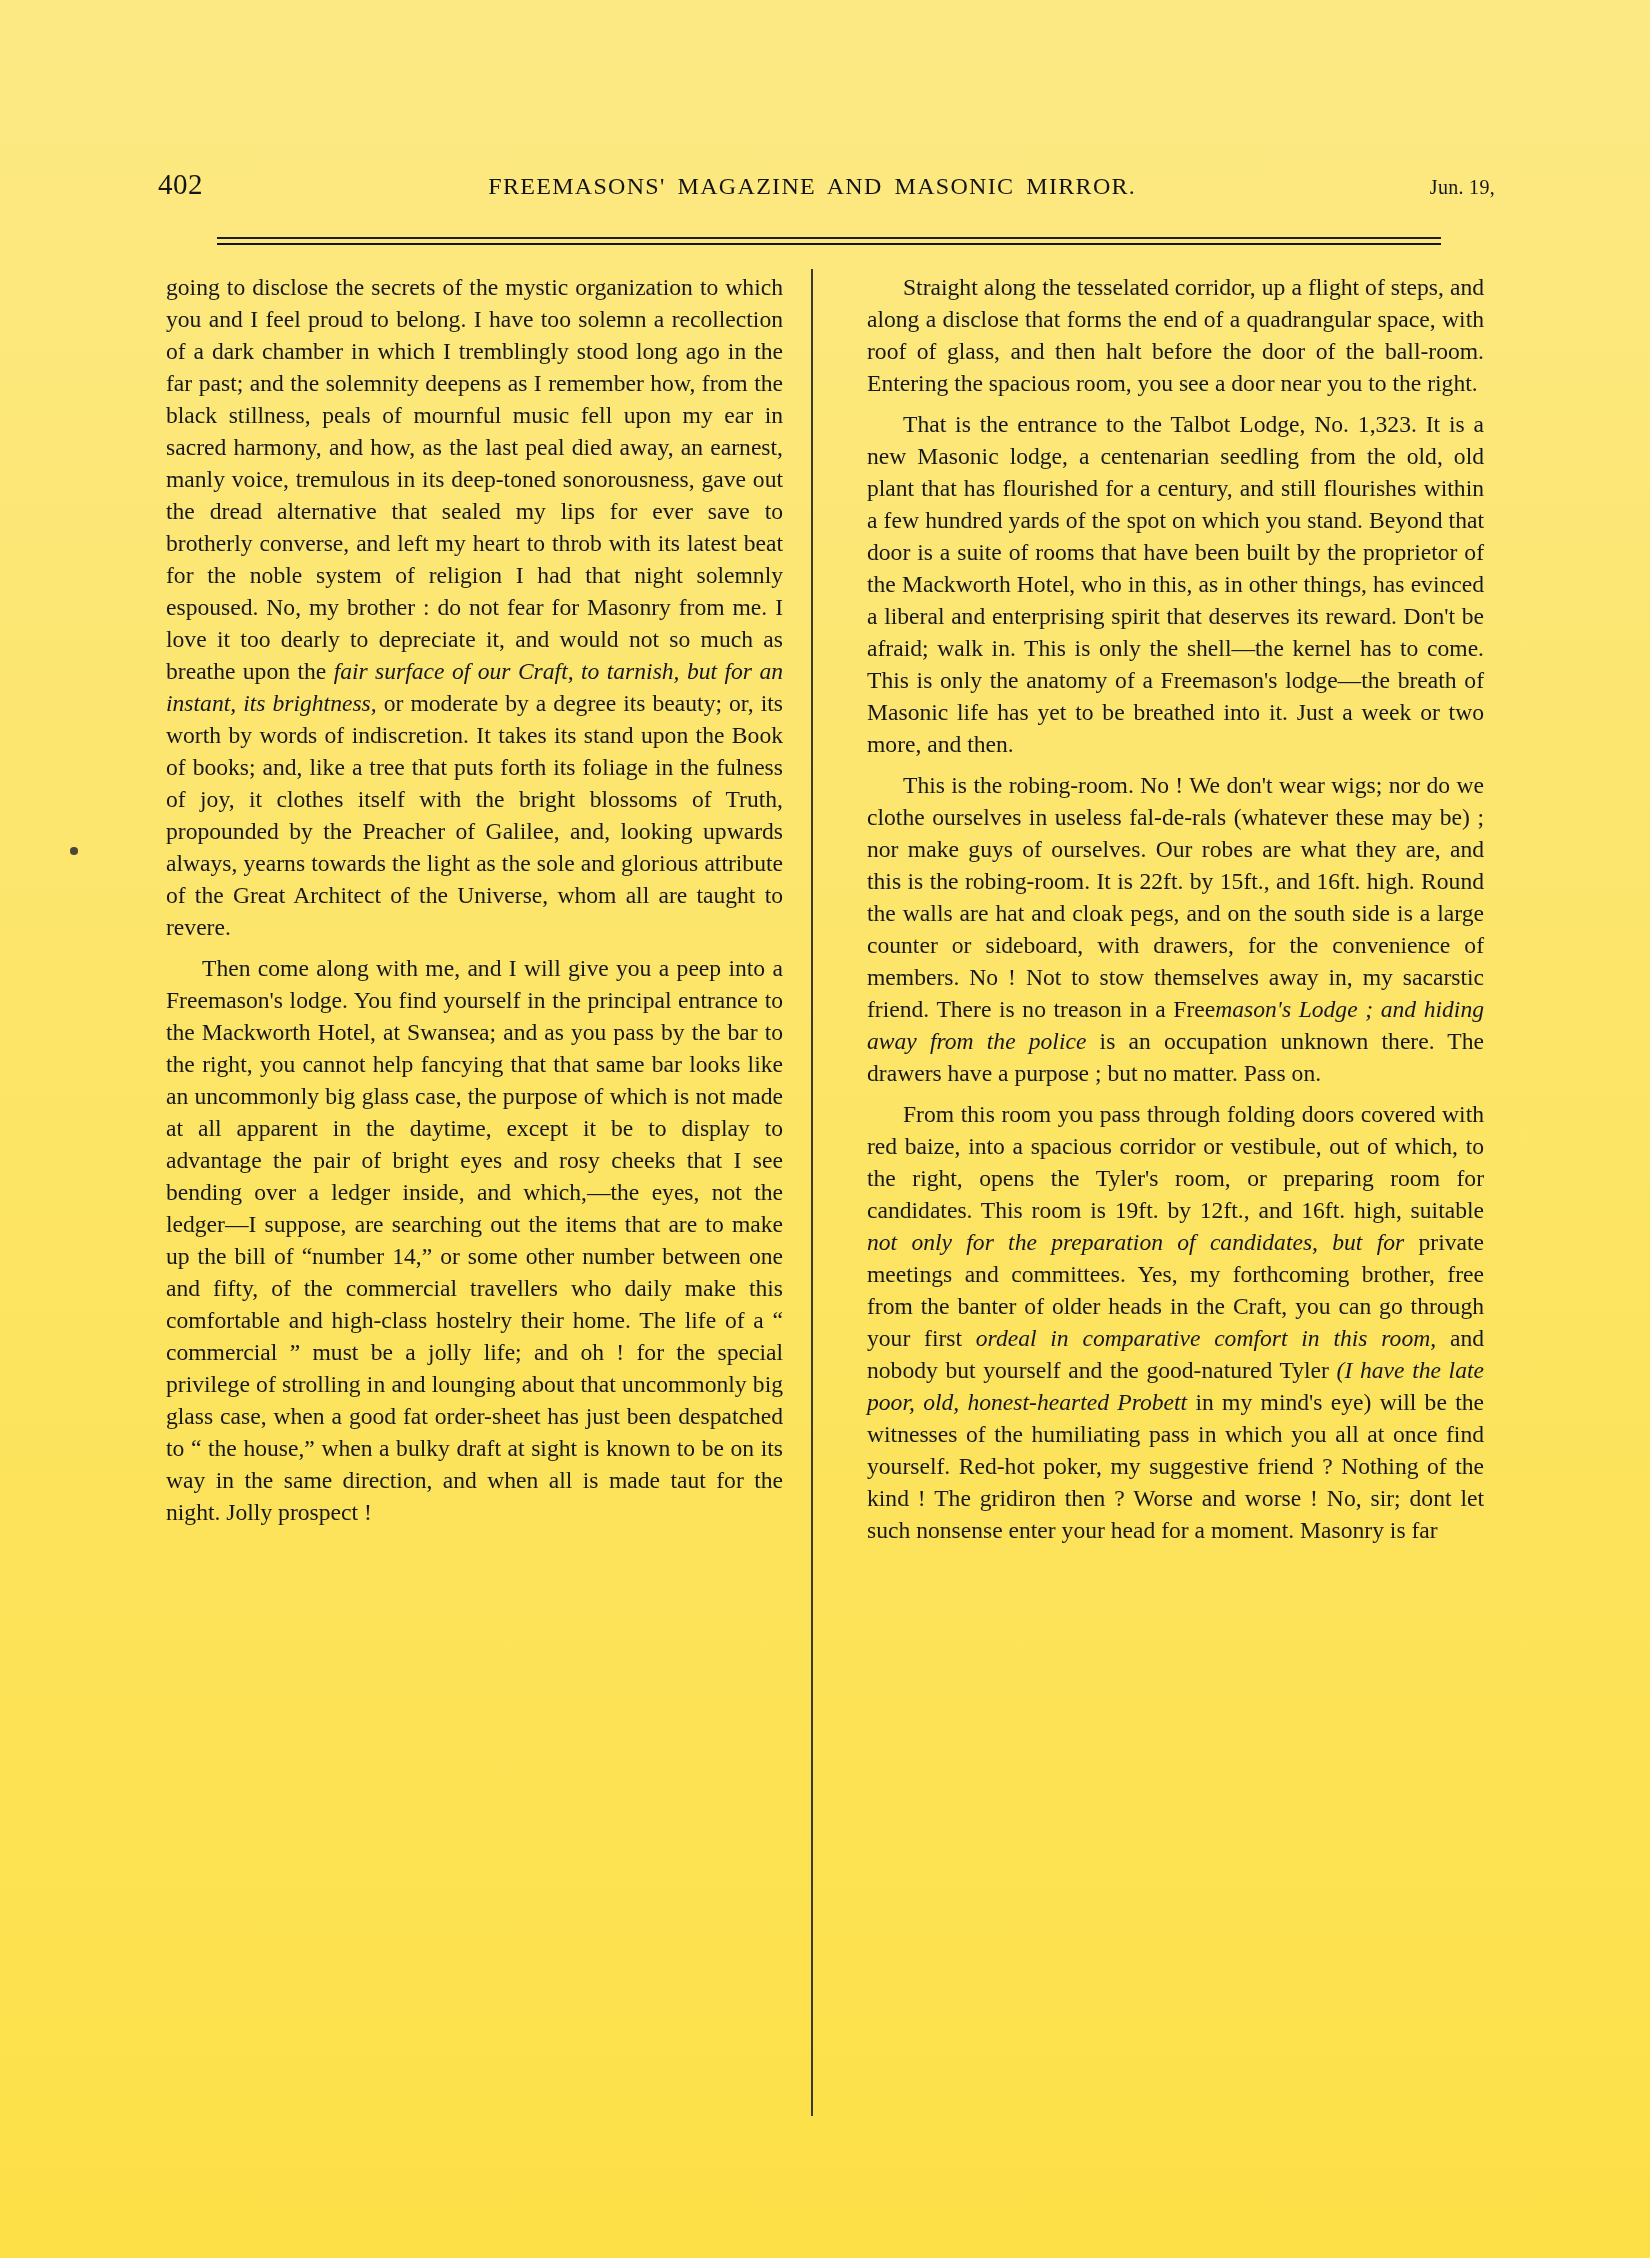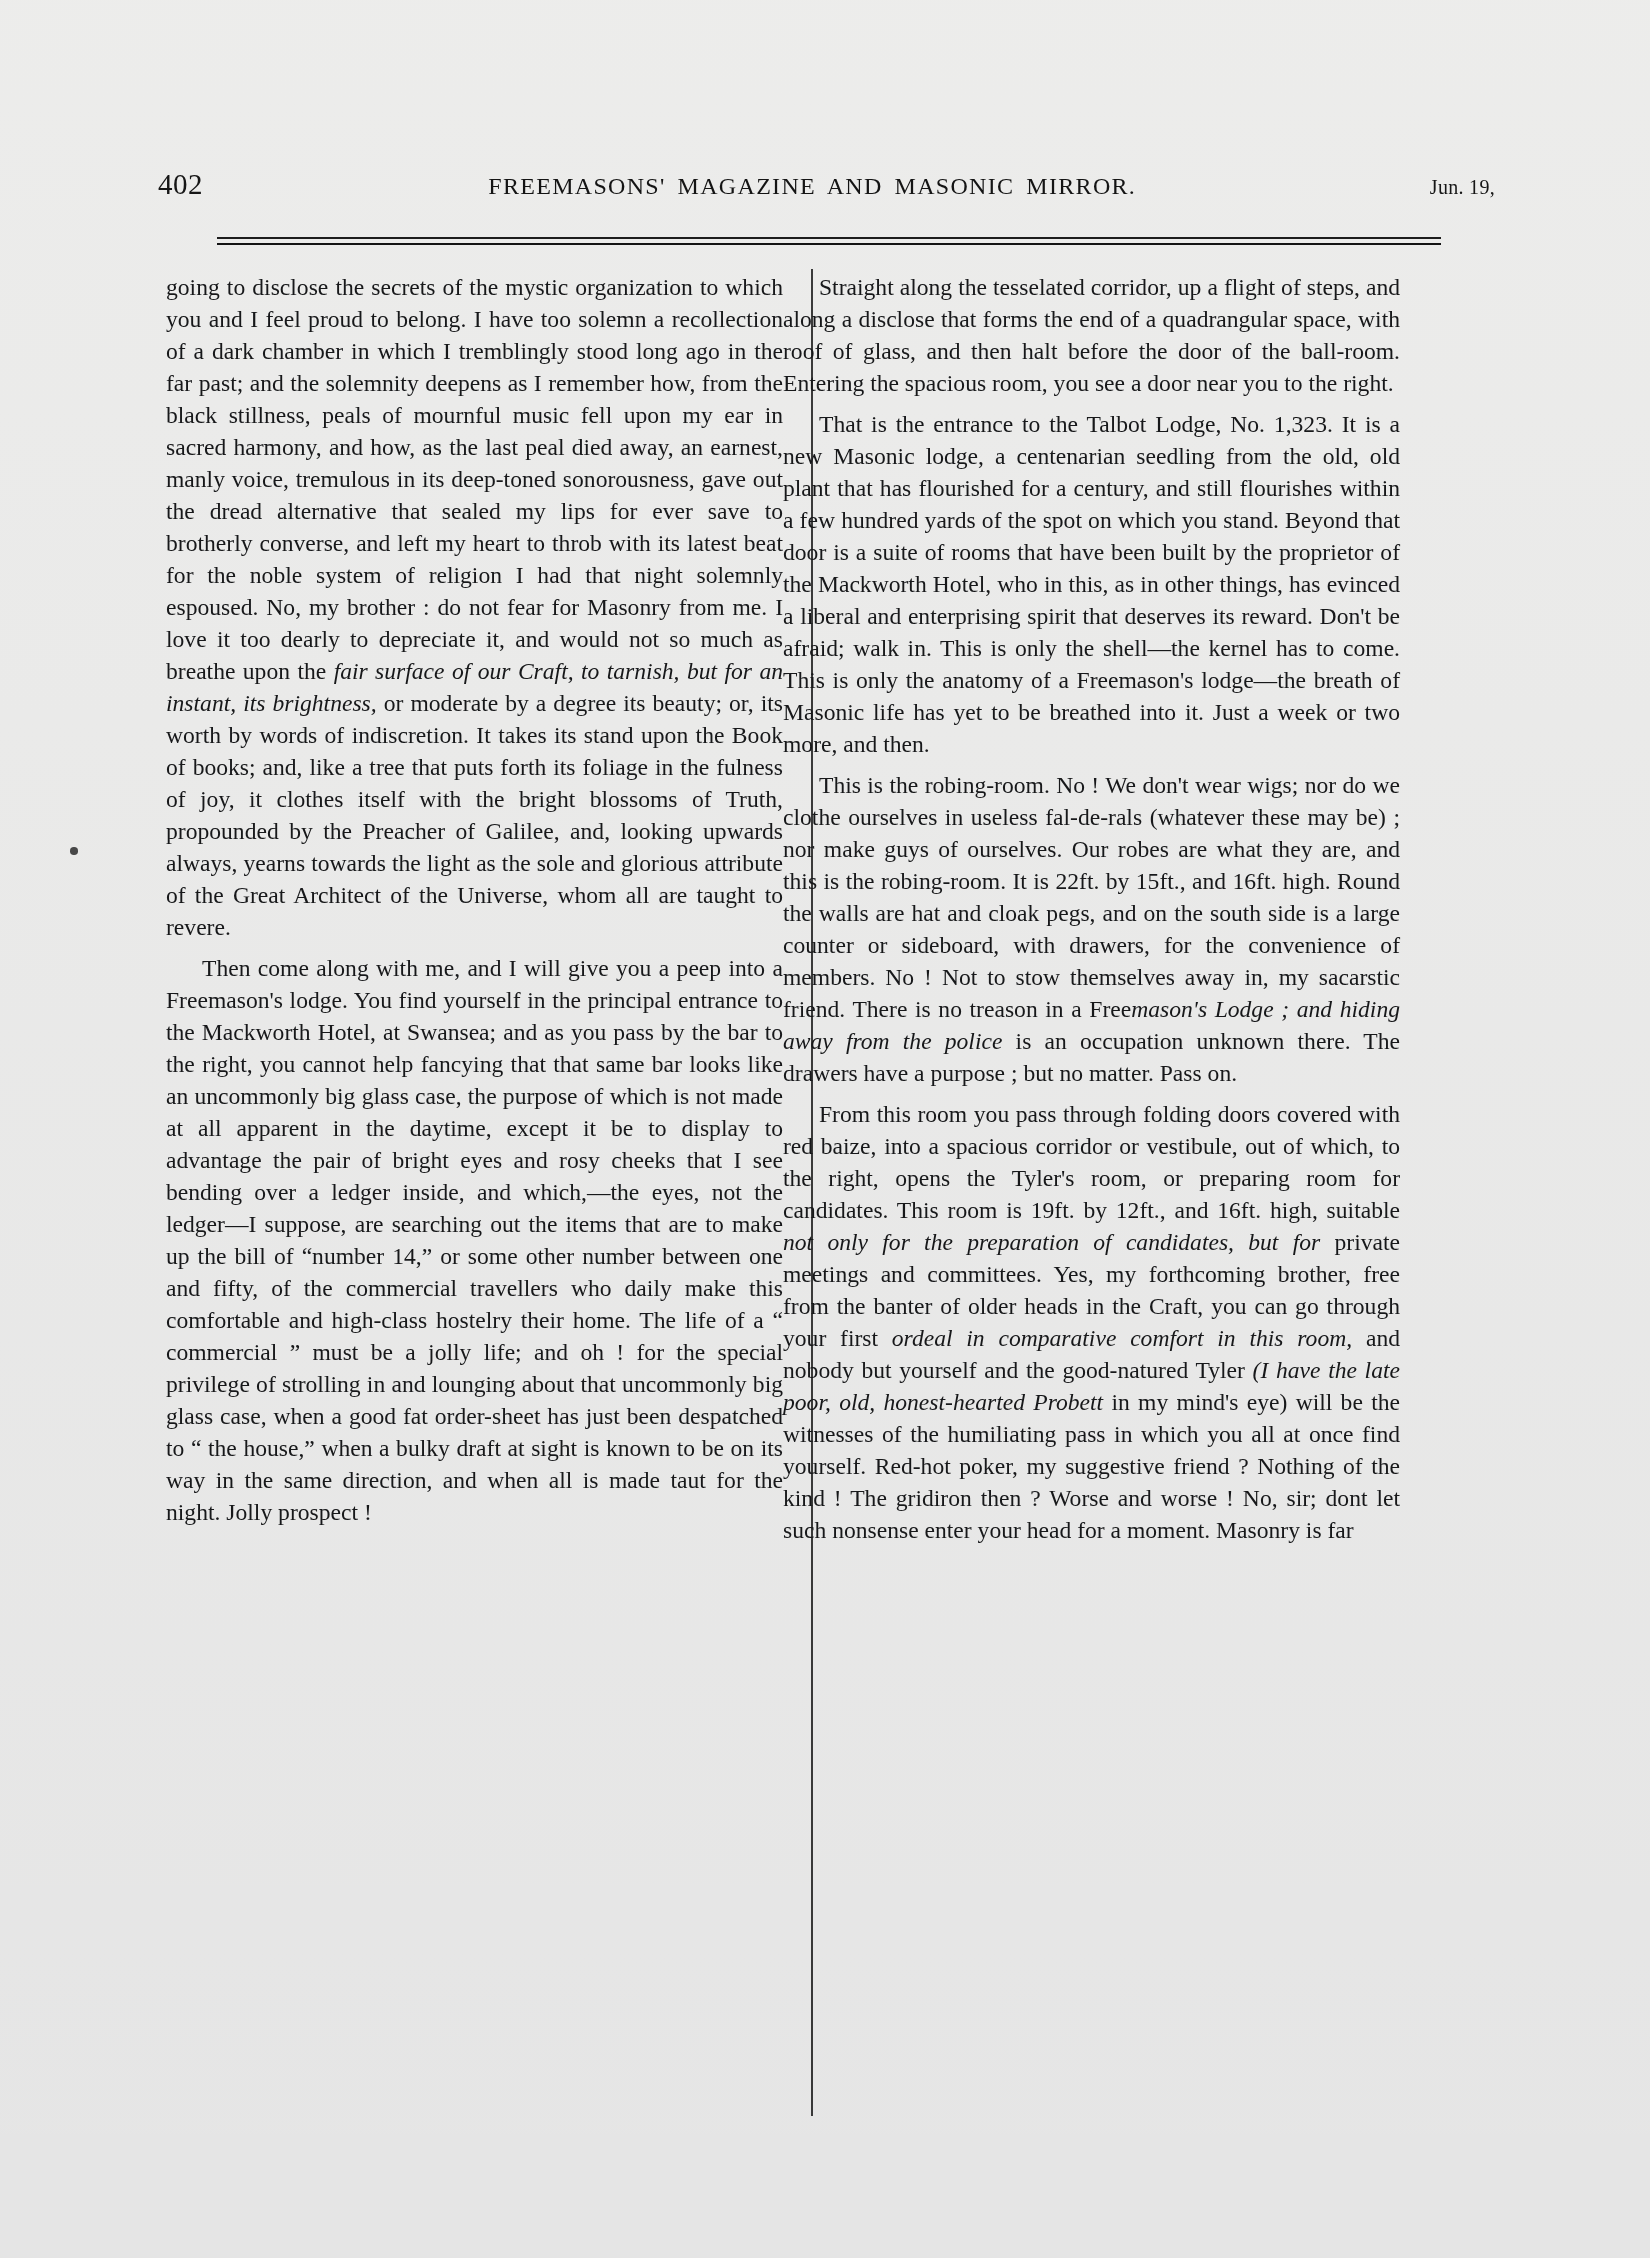--- a/index.html
+++ b/index.html
@@ -16,21 +16,21 @@
     position: relative;
     overflow: hidden;
   }
 
   
   .page {
     position: absolute;
     left: 0; top: 0;
     width: 1651px;
     height: 2258px;
-    background: #e5e5e5;
+    background: #fde047;
   }
 
   
   .running-head {
     position: absolute;
     left: 158px;
     top: 168px;
     width: 1337px;
     height: 49px;
     display: flex;
@@ -86,21 +86,21 @@
   }
 
   
   .columns {
     position: absolute;
     left: 166px;
     top: 271px;
     width: 1318px;
     height: 1846px;
     display: flex;
-    justify-content: flex-start;
+    justify-content: space-between;
   }
   .col {
     width: 617px;
     font-size: 23.6px;
     line-height: 32px;
     text-align: justify;
     text-justify: inter-word;
     color: #17181a;
     hyphens: none;
   }

